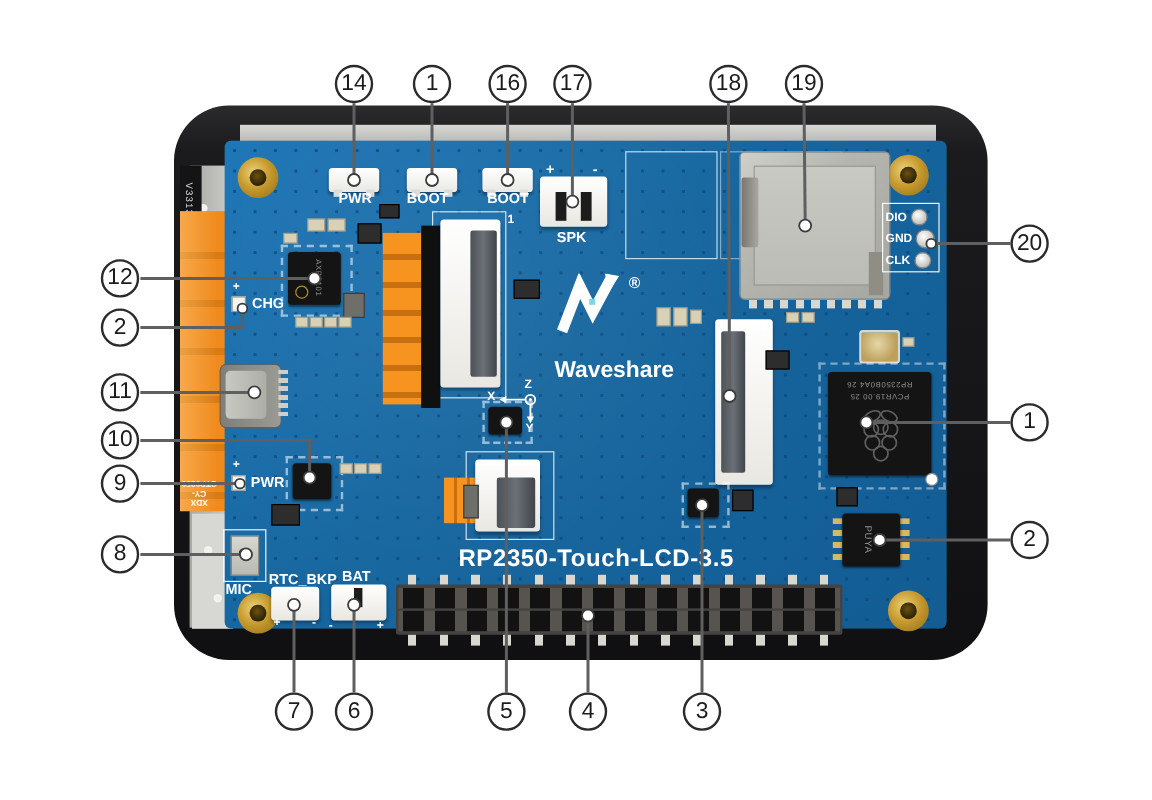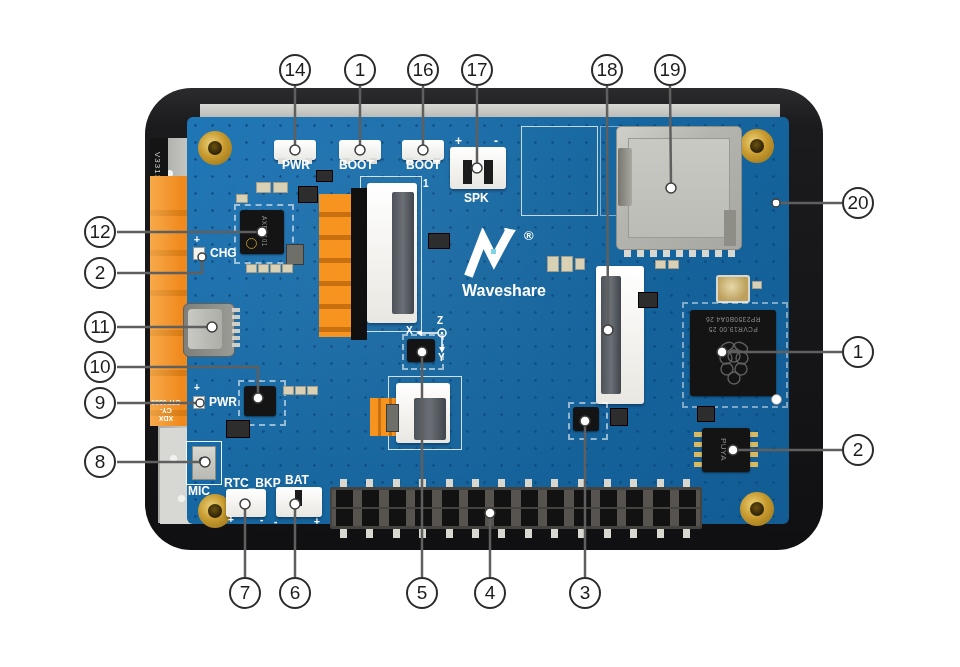--- a/index.html
+++ b/index.html
@@ -103,20 +103,34 @@
   <div class="abs slot" style="left:463px;top:160px;width:9px;height:24px"></div>
   <div class="abs slot" style="left:484px;top:160px;width:9px;height:24px"></div>
   <div class="abs lbl" style="left:464px;top:191px">SPK</div>
 
   <div class="abs sd" style="left:616px;top:126px;width:124px;height:122px"></div>
   <div class="abs sd-inner" style="left:628px;top:138px;width:100px;height:98px"></div>
   <div class="abs" style="left:618px;top:148px;width:14px;height:58px;background:linear-gradient(90deg,#77776f,#a8a8a0);border-radius:2px"></div>
   <div class="abs" style="left:724px;top:210px;width:12px;height:36px;background:#8e8e86"></div>
   <div class="abs" style="left:624px;top:250px;width:112px;height:7px;background:repeating-linear-gradient(90deg,#d8d8d0 0 7px,transparent 7px 13px)"></div>
 
+  <div class="abs outline" style="left:735px;top:169px;width:46px;height:56px">
+    <div class="pad-row" style="margin:2px 0 0 2px">
+      <span class="lbl-sm">DIO</span>
+      <span class="pad-dot"></span>
+    </div>
+    <div class="pad-row" style="margin-left:2px">
+      <span class="lbl-sm">GND</span>
+      <span class="pad-dot" style="width:14px;height:14px"></span>
+    </div>
+    <div class="pad-row" style="margin-left:2px">
+      <span class="lbl-sm">CLK</span>
+      <span class="pad-dot"></span>
+    </div>
+  </div>
 
   <div class="abs pins-dashed" style="left:234px;top:204px;width:56px;height:56px"></div>
   <div class="abs chip" style="left:240px;top:210px;width:44px;height:44px"></div>
   <div class="abs chiptext" style="left:268px;top:216px;transform:rotate(90deg);transform-origin:left top">AXP2101</div>
   <div class="abs" style="left:246px;top:238px;width:9px;height:9px;border-radius:50%;border:1.5px solid #b08c2c"></div>
 
   <div class="abs lbl-sm" style="left:194px;top:234px">+</div>
   <div class="abs" style="left:193px;top:247px;width:10px;height:11px;background:#f4f4ef;border:1px solid #999"></div>
   <div class="abs lbl" style="left:210px;top:246px">CHG</div>
 
@@ -126,21 +140,21 @@
   <div class="abs" style="left:351px;top:188px;width:16px;height:152px;background:#101010"></div>
   <div class="abs conn-white" style="left:367px;top:183px;width:50px;height:140px"></div>
   <div class="abs latch" style="left:392px;top:192px;width:22px;height:122px"></div>
 
   <svg class="abs" style="left:464px;top:228px" width="64" height="50" viewBox="0 0 64 50">
     <polyline points="6,44 19,10 30,32 44,6" fill="none" stroke="#ffffff" stroke-width="9" stroke-linecap="square"></polyline>
     <polygon points="40,0 52,2 44,14" fill="#ffffff"></polygon>
     <rect x="27" y="21" width="5" height="5" fill="#7fd4e8"></rect>
   </svg>
   <div class="abs lbl" style="left:524px;top:228px;font-size:13px">®</div>
-  <div class="abs lbl" style="left:462px;top:282px;font-size:16px">Waveshare</div>
+  <div class="abs lbl" style="left:462px;top:298px;font-size:19px">Waveshare</div>
 
   <div class="abs lbl-sm" style="left:437px;top:315px">Z</div>
   <div class="abs lbl-sm" style="left:406px;top:325px">X</div>
   <div class="abs lbl-sm" style="left:438px;top:352px">Y</div>
   <svg class="abs" style="left:414px;top:326px" width="36" height="36" viewBox="0 0 36 36">
     <circle cx="28" cy="7" r="4" fill="none" stroke="#fff" stroke-width="1.5"></circle>
       <circle cx="28" cy="7" r="1.3" fill="#fff"></circle>
     <line x1="24" y1="7" x2="6" y2="7" stroke="#fff" stroke-width="1.5"></line>
       <polygon points="2,7 8,4 8,10" fill="#fff"></polygon>
     <line x1="28" y1="11" x2="28" y2="22" stroke="#fff" stroke-width="1.5"></line>
@@ -204,20 +218,21 @@
   <div class="abs lbl" style="left:224px;top:476px">RTC_BKP</div>
   <div class="abs conn-white" style="left:226px;top:489px;width:40px;height:28px"></div>
   <div class="abs lbl-sm" style="left:228px;top:514px">+</div>
   <div class="abs lbl-sm" style="left:260px;top:514px">-</div>
   <div class="abs lbl" style="left:285px;top:473px">BAT</div>
   <div class="abs conn-white" style="left:276px;top:487px;width:46px;height:30px"></div>
   <div class="abs slot" style="left:295px;top:490px;width:7px;height:16px"></div>
   <div class="abs lbl-sm" style="left:274px;top:516px">-</div>
   <div class="abs lbl-sm" style="left:314px;top:516px">+</div>
 
+  <div class="abs title-silk" style="left:382px;top:455px">RP2350-Touch-LCD-3.5</div>
 
   <div class="abs hdr-pins" style="left:332px;top:479px;width:370px"></div>
   <div class="abs" style="left:330px;top:487px;width:372px;height:42px;background:#454340;border-radius:2px">
     <div class="hdr-row" style="margin:3px 2px 0 2px"></div>
     <div class="hdr-row" style="margin:2px 2px 0 2px"></div>
   </div>
   <div class="abs hdr-pins" style="left:332px;top:529px;width:370px"></div>
 
   <div class="abs smd" style="left:256px;top:182px;width:13px;height:9px"></div>
   <div class="abs smd" style="left:273px;top:182px;width:13px;height:9px"></div>

